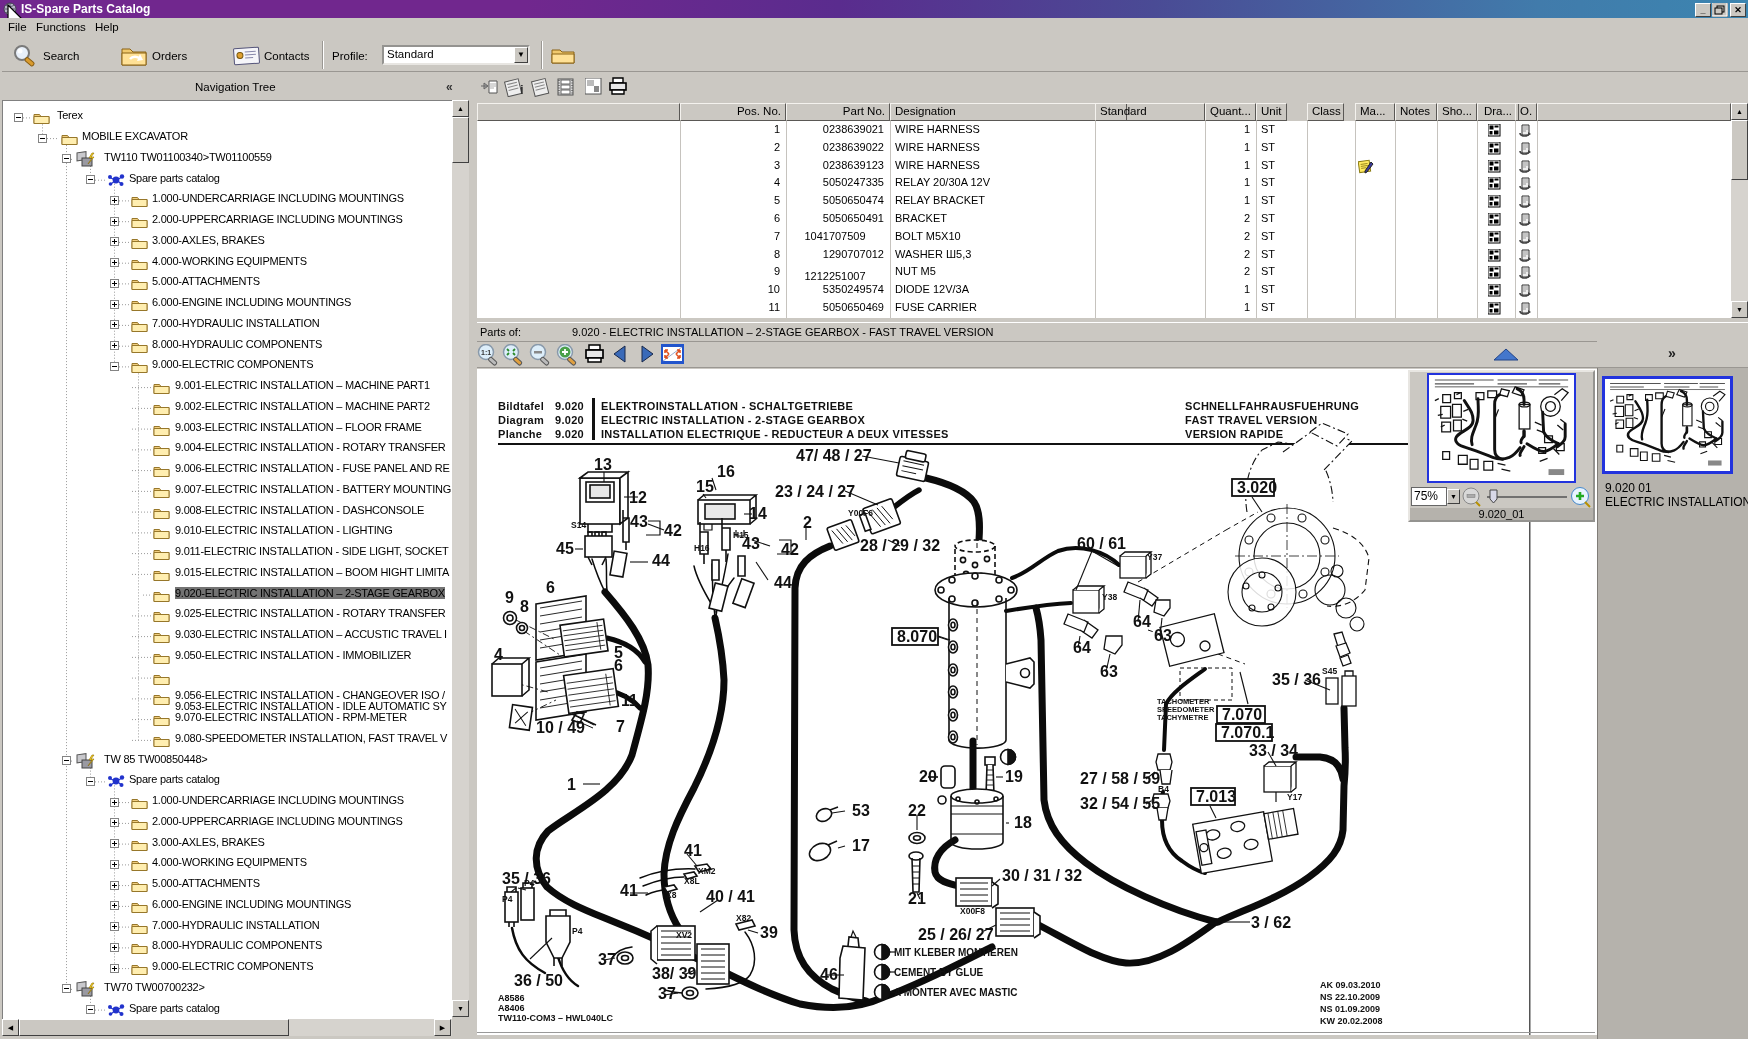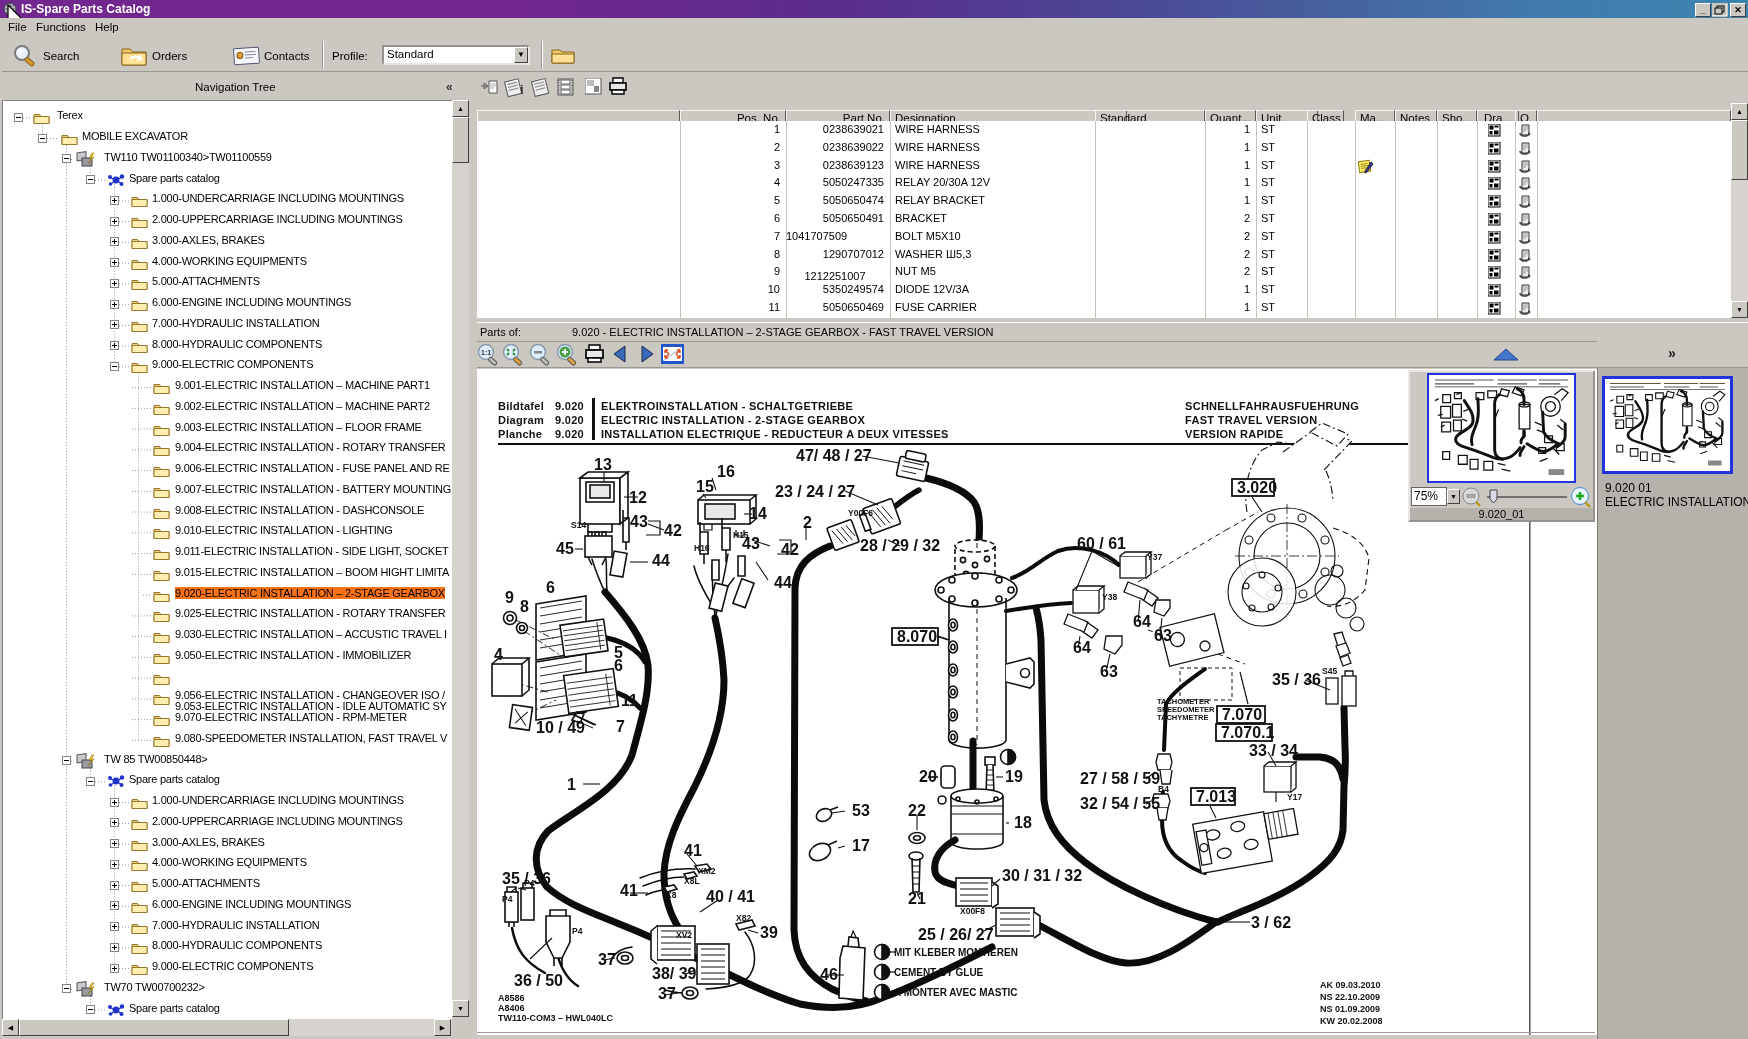--- a/index.html
+++ b/index.html
@@ -13,29 +13,29 @@
 #menubar{left:0;top:18px;width:1748px;height:20px;background:#cbc8c2;font-size:11.5px}
 .menu{top:21px;color:#000;font-size:11.5px}
 #toolbar{left:0;top:38px;width:1748px;height:34px;background:#cbc8c2;border-bottom:1px solid #9a9792}
 .tbtxt{top:50px;font-size:11.5px}
 .sep{top:41px;width:2px;height:28px;border-left:1px solid #9a9792;border-right:1px solid #fff}
 #combo{left:382px;top:45px;width:148px;height:20px;background:#fff;border:2px inset #e8e6e2;font-size:11.5px;padding:1px 3px}
 #combobtn{left:514px;top:47px;width:14px;height:16px;background:#cbc8c2;border:1px solid;border-color:#fff #404040 #404040 #fff;text-align:center;font-size:8px;line-height:14px}
 #navhdr{left:2px;top:78px;width:468px;height:20px;background:#cbc8c2;font-size:11.5px}
 #treepanel{left:2px;top:100px;width:450px;height:920px;background:#fff;border-left:1px solid #808080;border-top:1px solid #808080;overflow:hidden}
 .trow{position:absolute;font-size:11px;letter-spacing:-0.25px;white-space:nowrap;color:#000}
-.tsel{background:#f97316}
+.tsel{background:#737373}
 #vsb{left:452px;top:100px;width:17px;height:917px;background:#d6d3ce}
 #hsb{left:2px;top:1019px;width:450px;height:17px;background:#d6d3ce}
 .sbbtn{background:#cbc8c2;border:1px solid;border-color:#fff #404040 #404040 #fff;width:17px;height:17px;font-size:7px;text-align:center;line-height:15px;color:#000}
 .sbthumb{background:#cbc8c2;border:1px solid;border-color:#fff #404040 #404040 #fff}
 #divider{left:470px;top:75px;width:7px;height:964px;background:#cbc8c2}
 #righttop{left:477px;top:72px;width:1271px;height:28px;background:#cbc8c2}
 #tblhdr{left:477px;top:103px;height:18px;background:#cbc8c2;font-size:11.5px}
-.hcell{position:absolute;top:7px;height:18px;border:1px solid;border-color:#f4f2ee #5a5855 #5a5855 #f4f2ee;padding:1px 4px;overflow:hidden}
+.hcell{position:absolute;top:0;height:18px;border:1px solid;border-color:#f4f2ee #5a5855 #5a5855 #f4f2ee;padding:1px 4px;overflow:hidden}
 #tblbody{left:477px;top:121px;width:1254px;height:197px;background:#fff}
 .tcell{position:absolute;font-size:11px;white-space:nowrap}
 .vline{position:absolute;width:1px;background:#c6c3be;top:0;height:197px}
 #tblvsb{left:1731px;top:103px;width:17px;height:215px;background:#d6d3ce}
 #partsbar{left:477px;top:322px;width:1271px;height:18px;background:#cbc8c2;font-size:11px;border-top:1px solid #fff}
 #dtoolbar{left:477px;top:341px;width:1120px;height:27px;background:#cbc8c2;border-bottom:1px solid #9a9792;border-top:1px solid #9a9792}
 #rpanel{left:1597px;top:341px;width:151px;height:698px;background:#b5b2ac;border-left:1px solid #807d78;z-index:20}
 #rpanelhdr{left:1597px;top:341px;width:151px;height:27px;background:#cbc8c2;border-bottom:1px solid #9a9792;text-align:center;font-size:14px;line-height:25px;color:#222;z-index:21;letter-spacing:1px;font-weight:bold}
 #floatpanel{left:1408px;top:370px;width:187px;height:152px;background:#cbc8c2;border:2px outset #e8e6e2;z-index:22}
 #borderL{left:0;top:18px;width:2px;height:1021px;background:#cbc8c2}
@@ -562,21 +562,21 @@
     <path d="M4 13h12v4H4z" fill="#fff" stroke="#000" stroke-width="1.4"></path>
   </svg>
 
 <div class="abs" id="tblhdr" style="width:1254px">
     <div class="hcell" style="left:0px;width:203px;"></div>
     <div class="hcell" style="left:203px;width:106px;text-align:right;">Pos. No.</div>
     <div class="hcell" style="left:309px;width:104px;text-align:right;">Part No.</div>
     <div class="hcell" style="left:413px;width:237px;">Designation</div>
     <div class="hcell" style="left:618px;width:110px;">Standard</div>
     <div class="hcell" style="left:728px;width:51px;">Quant...</div>
-    <div class="hcell" style="left:779px;width:62px;">Unit</div>
+    <div class="hcell" style="left:779px;width:31px;">Unit</div>
     <div class="hcell" style="left:830px;width:37px;">Class</div>
     <div class="hcell" style="left:878px;width:40px;">Ma...</div>
     <div class="hcell" style="left:918px;width:42px;">Notes</div>
     <div class="hcell" style="left:960px;width:40px;">Sho...</div>
     <div class="hcell" style="left:1000px;width:42px;text-align:center;">Dra...</div>
     <div class="hcell" style="left:1038px;width:22px;">O.</div>
     <div class="hcell" style="left:1060px;width:194px;"></div>
   </div>
 <div class="abs" id="tblbody">
     <div class="vline" style="left:203px"></div>
@@ -699,21 +699,21 @@
       <rect x="1.5" y="7" width="3" height="3.5" fill="#000"></rect>
       <rect x="6" y="6.5" width="4.5" height="4" fill="#000"></rect>
     </svg>
     <svg class="abs" style="left:1042px;top:92.0px" width="14" height="13">
       <path d="M3 1h7v10H3z" fill="#eee" stroke="#333"></path>
       <path d="M4 3h5M4 5h5M4 7h3" stroke="#777" stroke-width="0.7"></path>
       <path d="M1 9c0 3 5 4 8 2" fill="none" stroke="#444" stroke-width="1.6"></path>
       <path d="M9 12l3-2-3-2z" fill="#444"></path>
     </svg>
     <div class="tcell" style="left:203px;top:108.80000000000001px;width:100px;text-align:right">7</div>
-    <div class="tcell" style="left:309px;top:108.80000000000001px;width:98px;text-align:left">1041707509</div>
+    <div class="tcell" style="left:309px;top:108.80000000000001px;width:98px;text-align:center">1041707509</div>
     <div class="tcell" style="left:418px;top:108.80000000000001px">BOLT M5X10</div>
     <div class="tcell" style="left:728px;top:108.80000000000001px;width:45px;text-align:right">2</div>
     <div class="tcell" style="left:784px;top:108.80000000000001px">ST</div>
     <svg class="abs" style="left:1011px;top:109.80000000000001px" width="13" height="13">
       <rect x="0" y="0" width="12" height="12" fill="#fff" stroke="#000"></rect>
       <rect x="1.5" y="1.5" width="4" height="4" fill="#000"></rect>
       <rect x="6.5" y="1.5" width="4" height="2" fill="#000"></rect>
       <rect x="1.5" y="7" width="3" height="3.5" fill="#000"></rect>
       <rect x="6" y="6.5" width="4.5" height="4" fill="#000"></rect>
     </svg>

